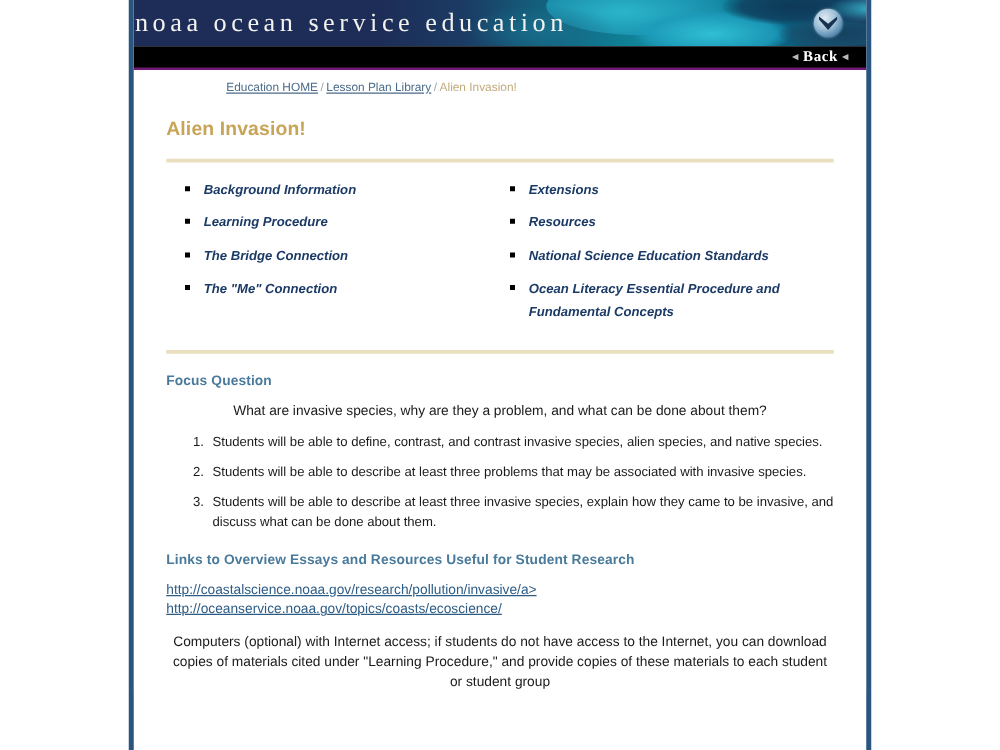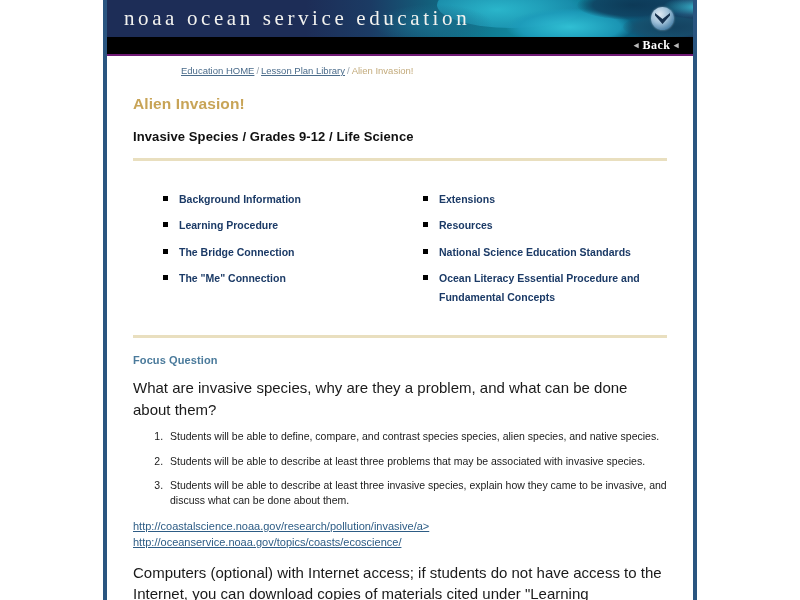--- a/index.html
+++ b/index.html
@@ -56,21 +56,21 @@
         background: radial-gradient(ellipse at 50% 50%, #0d3350 0%, #10405f 50%, rgba(15,60,90,0) 72%); }
   .w4 { width: 96px; height: 26px; left: 516px; top: 14px;
         background: radial-gradient(ellipse at 50% 50%, #14435f 0%, #17506d 50%, rgba(15,60,90,0) 74%); }
   .w5 { width: 120px; height: 40px; left: 266px; top: 4px;
         background: radial-gradient(ellipse at 50% 50%, #1a6f8e 0%, rgba(20,70,100,0) 70%); }
   .w6 { width: 70px; height: 22px; left: 556px; top: -4px;
         background: radial-gradient(ellipse at 50% 50%, #3ad0e2 0%, rgba(30,140,170,0) 72%); }
 
   .banner-title {
     position: absolute;
-    left: 17px;
+    left: 1px;
     top: 6px;
     color: #f2f2ef;
     font-family: "Liberation Serif", serif;
     font-size: 21px;
     letter-spacing: 3.6px;
     white-space: nowrap;
   }
 
   .noaa-logo {
     position: absolute;
@@ -155,22 +155,23 @@
   }
 
   .toc {
     display: flex;
     margin-top: 12px;
     padding-left: 14px;
   }
   .toc-col { width: 50%; }
   .toc ul {
     list-style: square;
-    margin: 16px;
+    margin: 0;
     padding-left: 16px;
+    font-style: italic;
   }
   .toc li {
     margin-bottom: 8px;
     line-height: 1.15;
   }
   .toc a {
     color: #1b3a66;
     font-size: 10.5px;
     font-weight: bold;
     text-decoration: none;
@@ -182,23 +183,24 @@
   h3.section {
     margin: 16px 0 0 0;
     font-size: 11px;
     font-weight: bold;
     color: #4a7a9b;
     letter-spacing: .1px;
   }
 
   p.body {
     margin: 11px 0 0 0;
-    font-size: 15px;
+    font-size: 11px;
     color: #1a1a1a;
     line-height: 1.45;
+    text-align: center;
   }
 
   ol.objectives {
     margin: 9px 0 0 0;
     padding-left: 33px;
     font-size: 10.5px;
     color: #1a1a1a;
   }
   ol.objectives li {
     margin-bottom: 9px;
@@ -245,21 +247,20 @@
       </div>
     </div>
 
     <div class="content">
 
       <div class="breadcrumb">
         <a>Education HOME</a><span class="sep">/</span><a>Lesson Plan Library</a><span class="sep">/</span><span class="current">Alien Invasion!</span>
       </div>
 
       <div class="page-title">Alien Invasion!</div>
-      <div class="subtitle">Invasive Species / Grades 9-12 / Life Science</div>
 
       <hr class="rule">
 
       <div class="toc">
         <div class="toc-col">
           <ul>
             <li><a>Background Information</a></li>
             <li><a>Learning Procedure</a></li>
             <li><a>The Bridge Connection</a></li>
             <li><a>The "Me" Connection</a></li>
@@ -274,25 +275,26 @@
           </ul>
         </div>
       </div>
 
       <hr class="rule rule2">
 
       <h3 class="section">Focus Question</h3>
       <p class="body">What are invasive species, why are they a problem, and what can be done about them?</p>
 
       <ol class="objectives">
-        <li>Students will be able to define, compare, and contrast species species, alien species, and native species.</li>
+        <li>Students will be able to define, contrast, and contrast invasive species, alien species, and native species.</li>
         <li>Students will be able to describe at least three problems that may be associated with invasive species.</li>
         <li>Students will be able to describe at least three invasive species, explain how they came to be invasive, and discuss what can be done about them.</li>
       </ol>
 
+      <h3 class="section">Links to Overview Essays and Resources Useful for Student Research</h3>
       <div class="links">
         <a>http://coastalscience.noaa.gov/research/pollution/invasive/a&gt;</a>
         <a>http://oceanservice.noaa.gov/topics/coasts/ecoscience/</a>
       </div>
 
       <p class="body">Computers (optional) with Internet access; if students do not have access to the Internet, you can download copies of materials cited under "Learning Procedure," and provide copies of these materials to each student or student group</p>
 
     </div>
   </div>
 </div>

